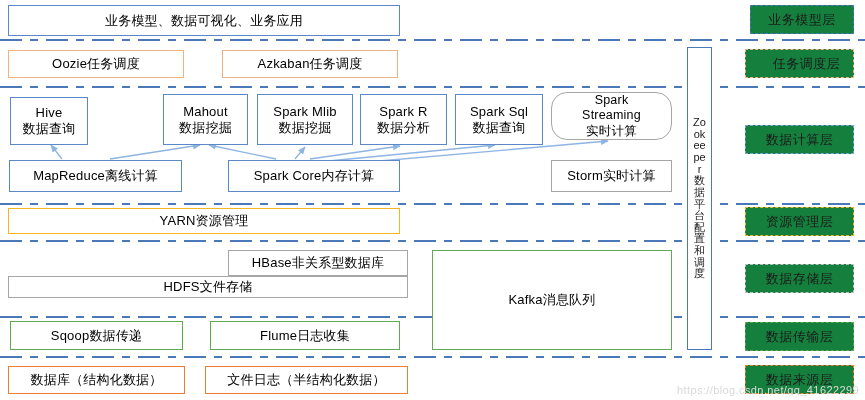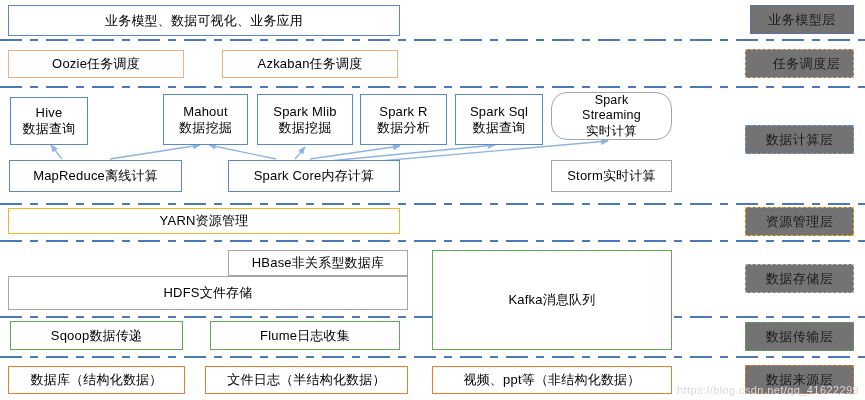--- a/index.html
+++ b/index.html
@@ -54,21 +54,21 @@
     background-size:46px 2px;
     background-repeat:repeat-x;
   }
 
   
   .tag{
     position:absolute;
     box-sizing:border-box;
     display:flex;align-items:center;justify-content:center;
     font-size:13px;color:#1a1a1a;
-    background:#737373;
+    background:#15803d;
     z-index:4;
     letter-spacing:0.5px;
   }
   .t-blue  {border:1.6px dashed #4b78b8;}
   .t-orange{border:1.6px dashed #f0b283;padding-left:14px;}
   .t-blue2 {border:1.6px dashed #7aa6dd;}
   .t-yellow{border:1.6px dashed #f5b521;}
   .t-gray  {border:1.6px dashed #bfbfbf;}
   .t-green {border:1.6px dashed #5fa950;}
   .t-orange-strong{border:1.6px dashed #ed7d31;}
@@ -184,30 +184,32 @@
     <span>实时计算</span>
   </div>
 
   <div class="box b-blue" style="left:9px;top:160px;width:173px;height:32px;">MapReduce离线计算</div>
   <div class="box b-blue" style="left:228px;top:160px;width:172px;height:32px;">Spark Core内存计算</div>
   <div class="box b-gray" style="left:551px;top:160px;width:121px;height:32px;">Storm实时计算</div>
 
   <div class="box b-yellow" style="left:8px;top:208px;width:392px;height:26px;">YARN资源管理</div>
 
   <div class="box b-gray" style="left:228px;top:250px;width:180px;height:26px;">HBase非关系型数据库</div>
-  <div class="box b-gray" style="left:8px;top:276px;width:400px;height:34px;text-align:center;">HDFS文件存储</div>
+  <div class="box b-gray" style="left:8px;top:276px;width:400px;height:22px;text-align:center;">HDFS文件存储</div>
   <div class="box b-green" style="left:432px;top:250px;width:240px;height:100px;">Kafka消息队列</div>
 
   <div class="box b-green" style="left:10px;top:321px;width:173px;height:29px;">Sqoop数据传递</div>
   <div class="box b-green" style="left:210px;top:321px;width:190px;height:29px;">Flume日志收集</div>
 
   <div class="box b-orange-strong" style="left:8px;top:366px;width:177px;height:28px;">数据库（结构化数据）</div>
   <div class="box b-orange-strong" style="left:205px;top:366px;width:203px;height:28px;">文件日志（半结构化数据）</div>
-  <div class="box b-orange-strong" style="left:432px;top:366px;width:240px;height:28px;">视频、ppt等（非结构化数据）</div>
-
+
+  <div id="zookeeper" style="left:687px;top:47px;width:25px;height:303px;">
+    <div class="vtext">Zookeeper数据平台配置和调度</div>
+  </div>
 
   <div class="tag t-blue" style="left:750px;top:5px;width:104px;height:29px;">业务模型层</div>
   <div class="tag t-orange" style="left:745px;top:49px;width:109px;height:29px;">任务调度层</div>
   <div class="tag t-blue2" style="left:745px;top:125px;width:109px;height:29px;">数据计算层</div>
   <div class="tag t-yellow" style="left:745px;top:207px;width:109px;height:29px;">资源管理层</div>
   <div class="tag t-gray" style="left:745px;top:264px;width:109px;height:29px;">数据存储层</div>
   <div class="tag t-green" style="left:745px;top:322px;width:109px;height:29px;">数据传输层</div>
   <div class="tag t-orange-strong" style="left:745px;top:365px;width:109px;height:29px;">数据来源层</div>
 
   <div id="watermark">https://blog.csdn.net/qq_41622299</div>

